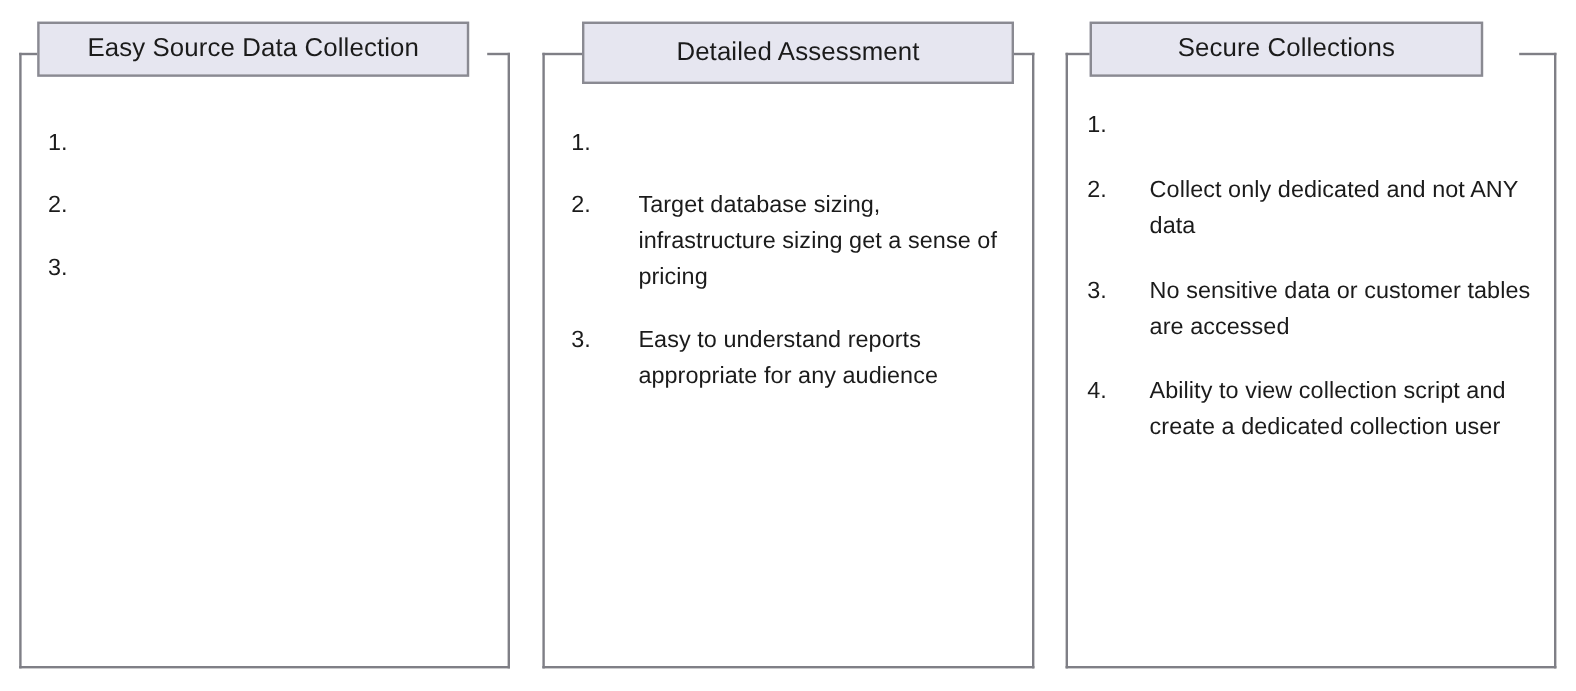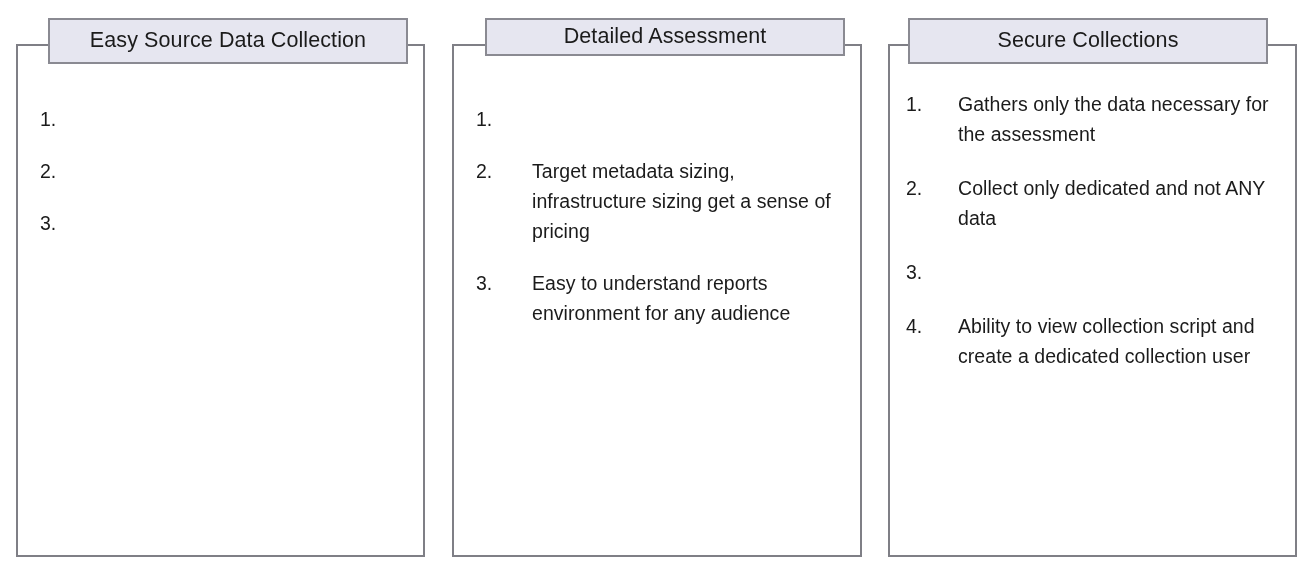--- a/index.html
+++ b/index.html
@@ -115,73 +115,73 @@
       </div>
       <div class="list-item">
         <div class="num">2.</div>
       </div>
       <div class="list-item">
         <div class="num">3.</div>
       </div>
     </div>
   </div>
 
-  <div class="panel-header" style="left:48px; top:18px; width:360px; height:46px;">
+  <div class="panel-header" style="left:31px; top:18px; width:360px; height:46px;">
     <span class="title">Easy Source Data Collection</span>
   </div>
 
   <div class="panel" id="panel-1" style="left:452px; top:44px; width:410px; height:513px;">
     <span class="edge left"></span>
     <span class="edge right"></span>
     <span class="edge bottom"></span>
     <span class="edge top-left" style="width:35px;"></span>
     <span class="edge top-right" style="width:19px;"></span>
 
     <div class="list" style="top:60px;">
       <div class="list-item">
         <div class="num">1.</div>
       </div>
       <div class="list-item">
         <div class="num">2.</div>
-        <div class="txt">Target metadata sizing, infrastructure sizing get a sense of pricing</div>
+        <div class="txt">Target database sizing, infrastructure sizing get a sense of pricing</div>
       </div>
       <div class="list-item">
         <div class="num">3.</div>
-        <div class="txt">Easy to understand reports environment for any audience</div>
+        <div class="txt">Easy to understand reports appropriate for any audience</div>
       </div>
     </div>
   </div>
 
-  <div class="panel-header" style="left:485px; top:18px; width:360px; height:38px;">
+  <div class="panel-header" style="left:485px; top:18px; width:360px; height:52px;">
     <span class="title">Detailed Assessment</span>
   </div>
 
   <div class="panel" id="panel-2" style="left:888px; top:44px; width:409px; height:513px;">
     <span class="edge left"></span>
     <span class="edge right"></span>
     <span class="edge bottom"></span>
     <span class="edge top-left" style="width:22px;"></span>
     <span class="edge top-right" style="width:31px;"></span>
 
     <div class="list" style="top:45px;">
       <div class="list-item">
         <div class="num">1.</div>
-        <div class="txt">Gathers only the data necessary for the assessment</div>
       </div>
       <div class="list-item">
         <div class="num">2.</div>
         <div class="txt">Collect only dedicated and not ANY data</div>
       </div>
       <div class="list-item">
         <div class="num">3.</div>
+        <div class="txt">No sensitive data or customer tables are accessed</div>
       </div>
       <div class="list-item">
         <div class="num">4.</div>
         <div class="txt">Ability to view collection script and create a dedicated collection user</div>
       </div>
     </div>
   </div>
 
-  <div class="panel-header" style="left:908px; top:18px; width:360px; height:46px;">
+  <div class="panel-header" style="left:908px; top:18px; width:328px; height:46px;">
     <span class="title">Secure Collections</span>
   </div>
 
 </div>
 
 </body></html>

